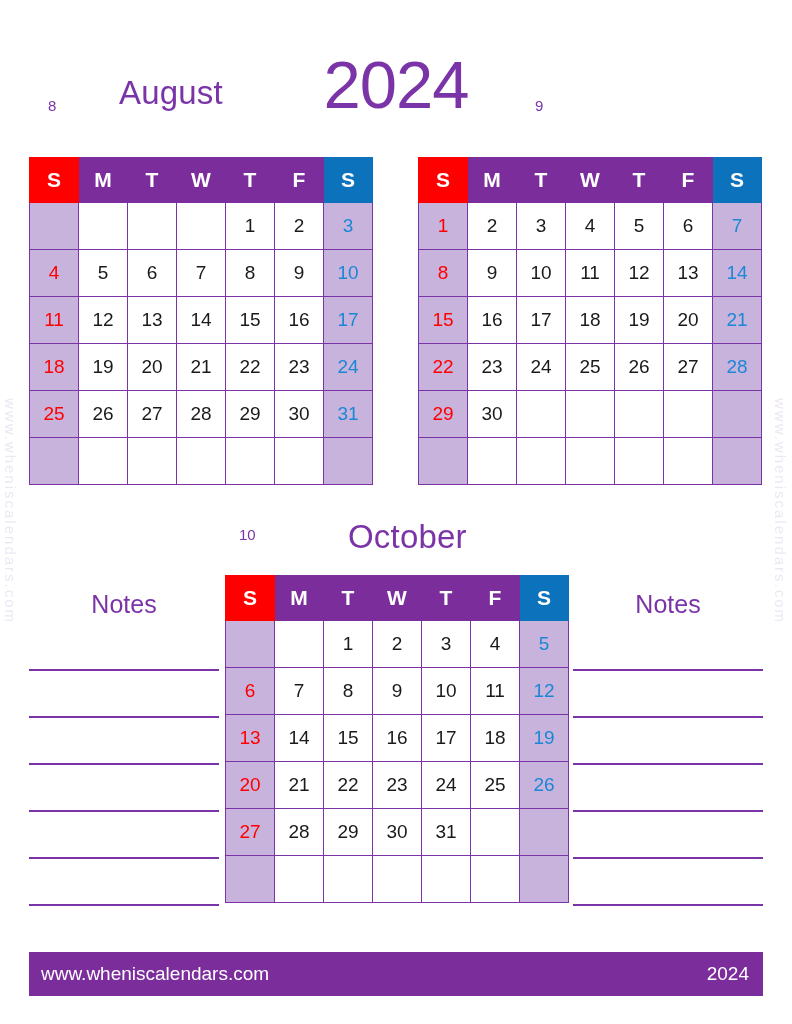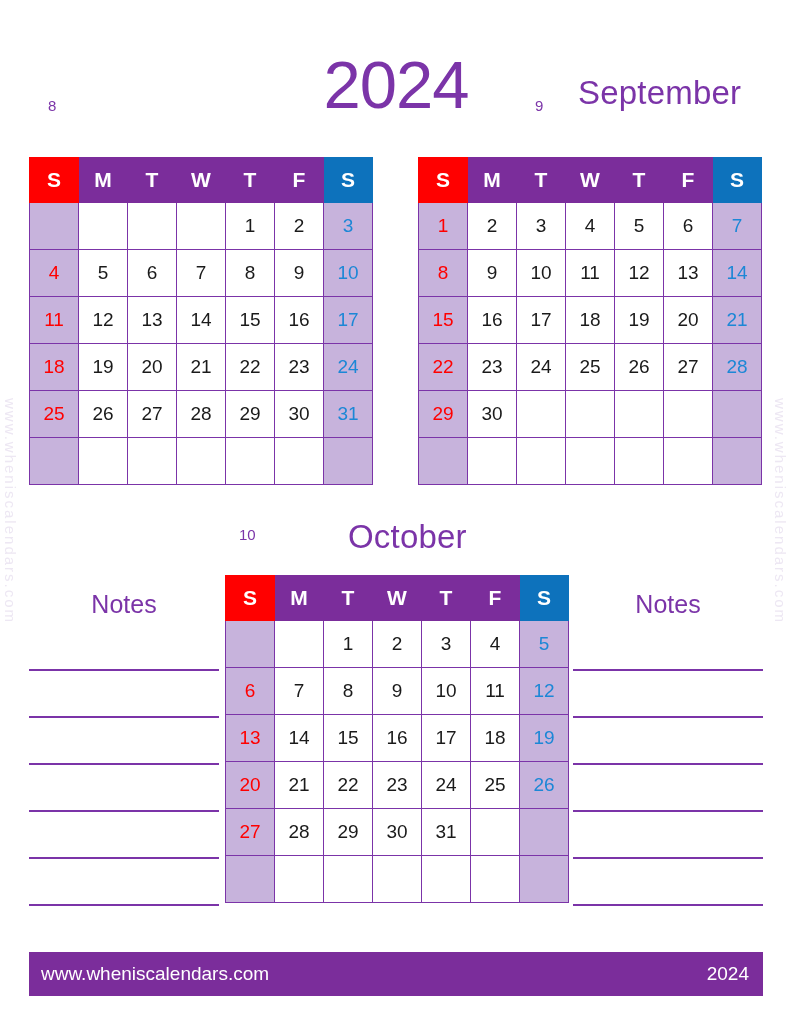--- a/index.html
+++ b/index.html
@@ -132,25 +132,25 @@
     top: 0;
     line-height: 44px;
     font-size: 19px;
   }
 </style>
 </head>
 <body>
 
 <div id="title-row">
   <div class="month-num" style="left:48px; top:51px;">8</div>
+  <div class="month-name" style="left:119px; top:28px;">August</div>
 
   <div id="year-big">2024</div>
 
   <div class="month-num" style="left:535px; top:51px;">9</div>
-  <div class="month-name" style="left:578px; top:28px;">September</div>
 </div>
 
 <table class="cal" id="cal-august" style="left:29px; top:157px; width:344px;">
   <thead>
       <tr>
         <th class="sun" style="height: 44px;">S</th>
         <th style="height: 44px;">M</th>
         <th style="height: 44px;">T</th>
         <th style="height: 44px;">W</th>
         <th style="height: 44px;">T</th>

